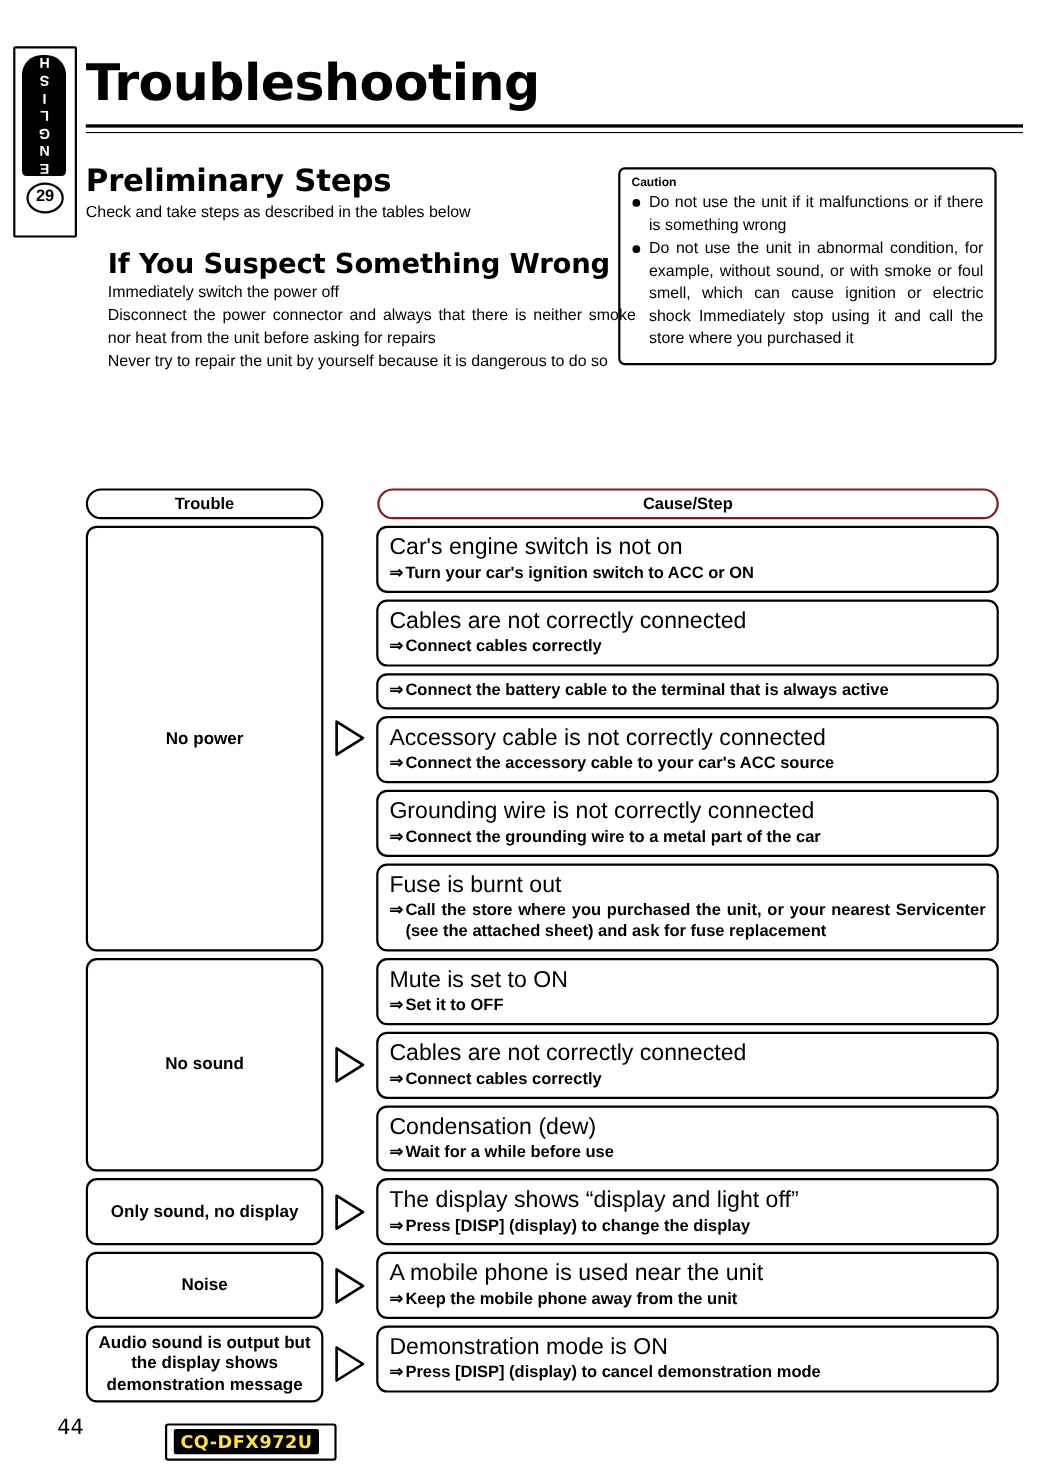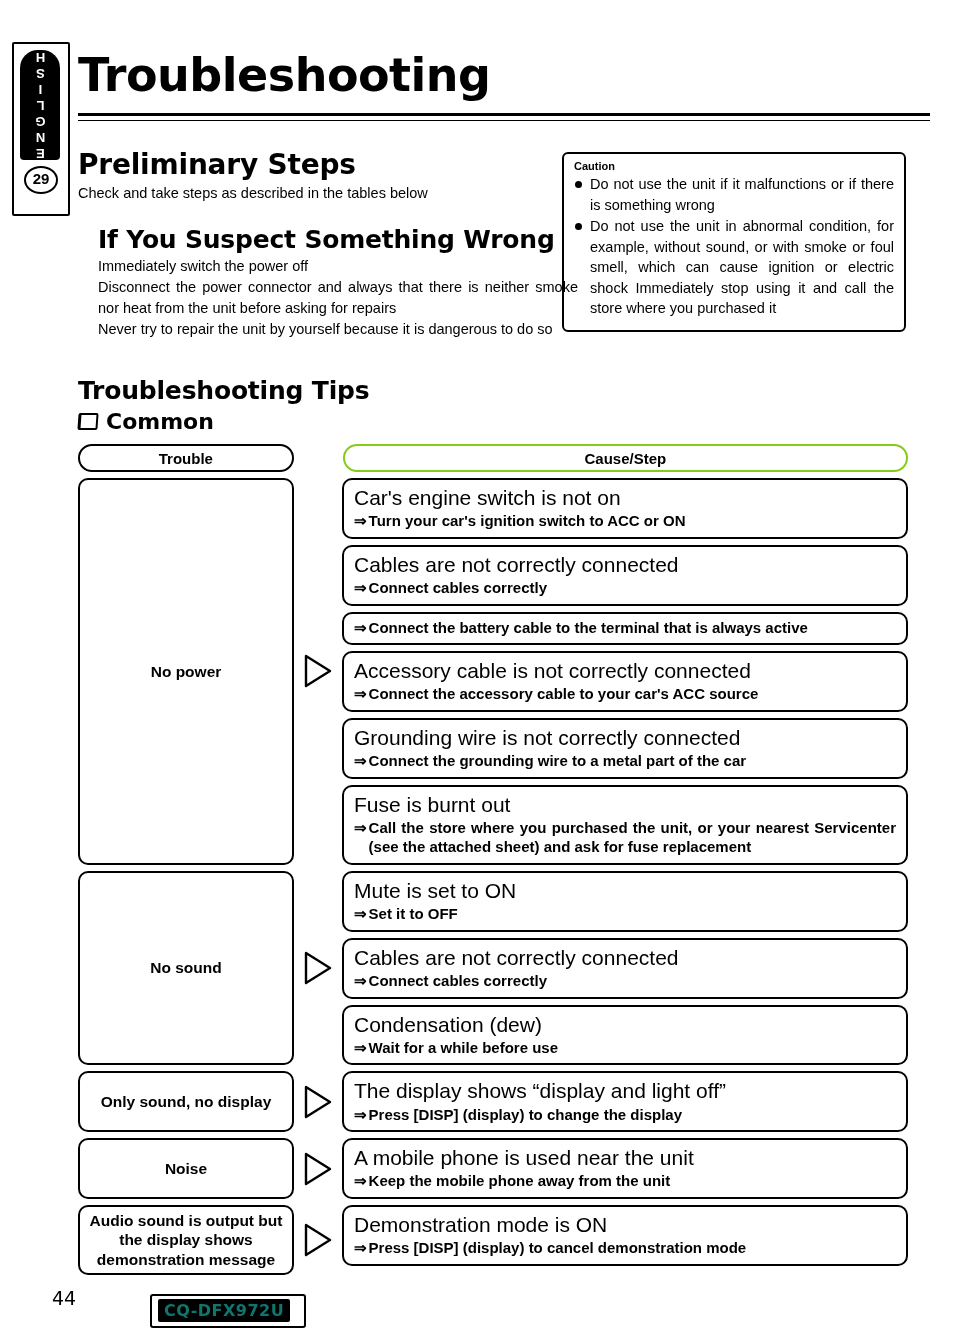--- a/index.html
+++ b/index.html
@@ -220,21 +220,21 @@
     align-items: center;
     justify-content: center;
     font-size: 15px;
     font-weight: bold;
     box-sizing: border-box;
   }
   .hdr-cause {
     margin-left: 48px;
     width: 566px;
     height: 28px;
-    border: 2px solid #84cc16;
+    border: 2px solid #7f1d1d;
     border-radius: 14px;
     display: flex;
     align-items: center;
     justify-content: center;
     font-size: 15px;
     font-weight: bold;
     box-sizing: border-box;
   }
 
   .group {
@@ -311,21 +311,21 @@
     height: 34px;
     border: 2px solid #000;
     border-radius: 3px;
     box-sizing: border-box;
   }
   .model-tag {
     position: absolute;
     left: 158px;
     top: 1299px;
     background: #000;
-    color: #0f766e;
+    color: #fde047;
     font-family: "DejaVu Sans", sans-serif;
     font-weight: bold;
     font-size: 16px;
     letter-spacing: 0.5px;
     padding: 2px 6px;
     border-radius: 2px;
   }
 </style>
 </head>
 <body>
@@ -357,27 +357,20 @@
   </div>
 
   <div class="caution">
     <div class="caution-title">Caution</div>
     <ul>
       <li>Do not use the unit if it malfunctions or if there is something wrong</li>
       <li>Do not use the unit in abnormal condition, for example, without sound, or with smoke or foul smell, which can cause ignition or electric shock  Immediately stop using it and call the store where you purchased it</li>
     </ul>
   </div>
 
-  <div class="sec-tips">
-    <div class="h2">Troubleshooting Tips</div>
-    <div class="common-row">
-      <span class="sq"></span>
-      <span>Common</span>
-    </div>
-  </div>
 
   <div class="tbl">
     <div class="hdr-row">
       <div class="hdr-trouble">Trouble</div>
       <div class="hdr-cause">Cause/Step</div>
     </div>
     <div id="groups">
         <div class="group">
           <div class="trouble-cell">No power</div>
           <div class="arrow-col">

